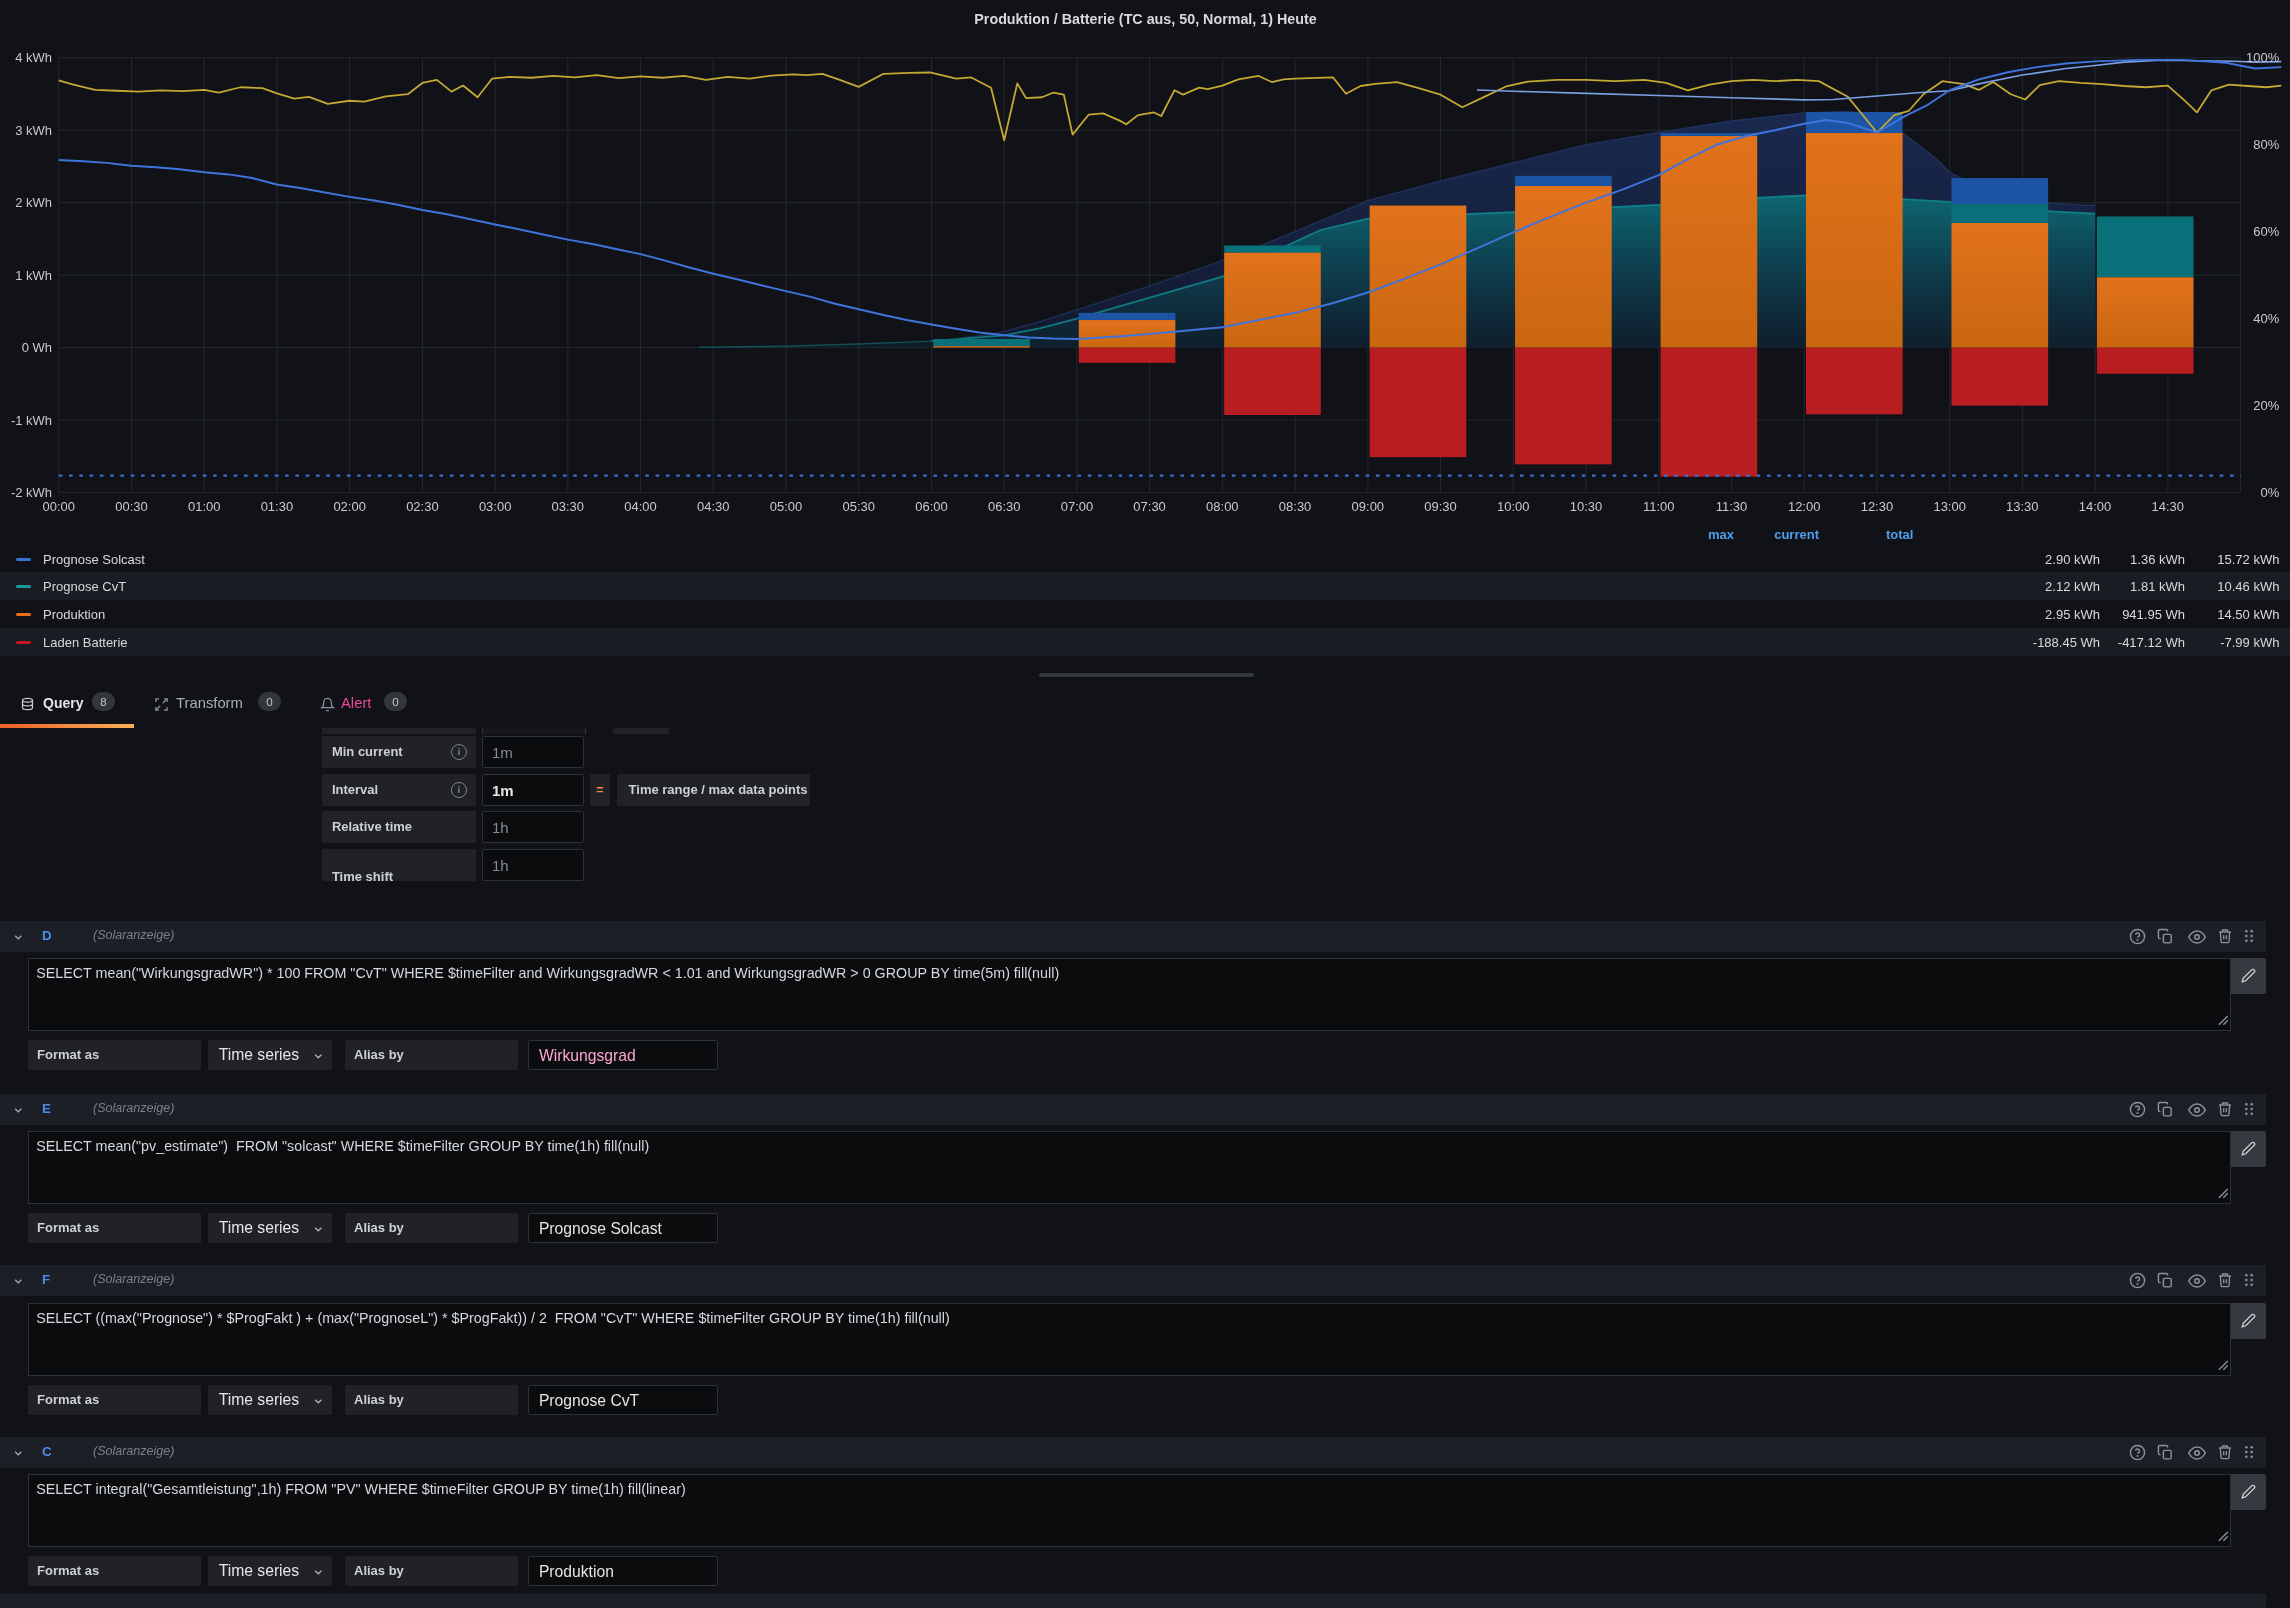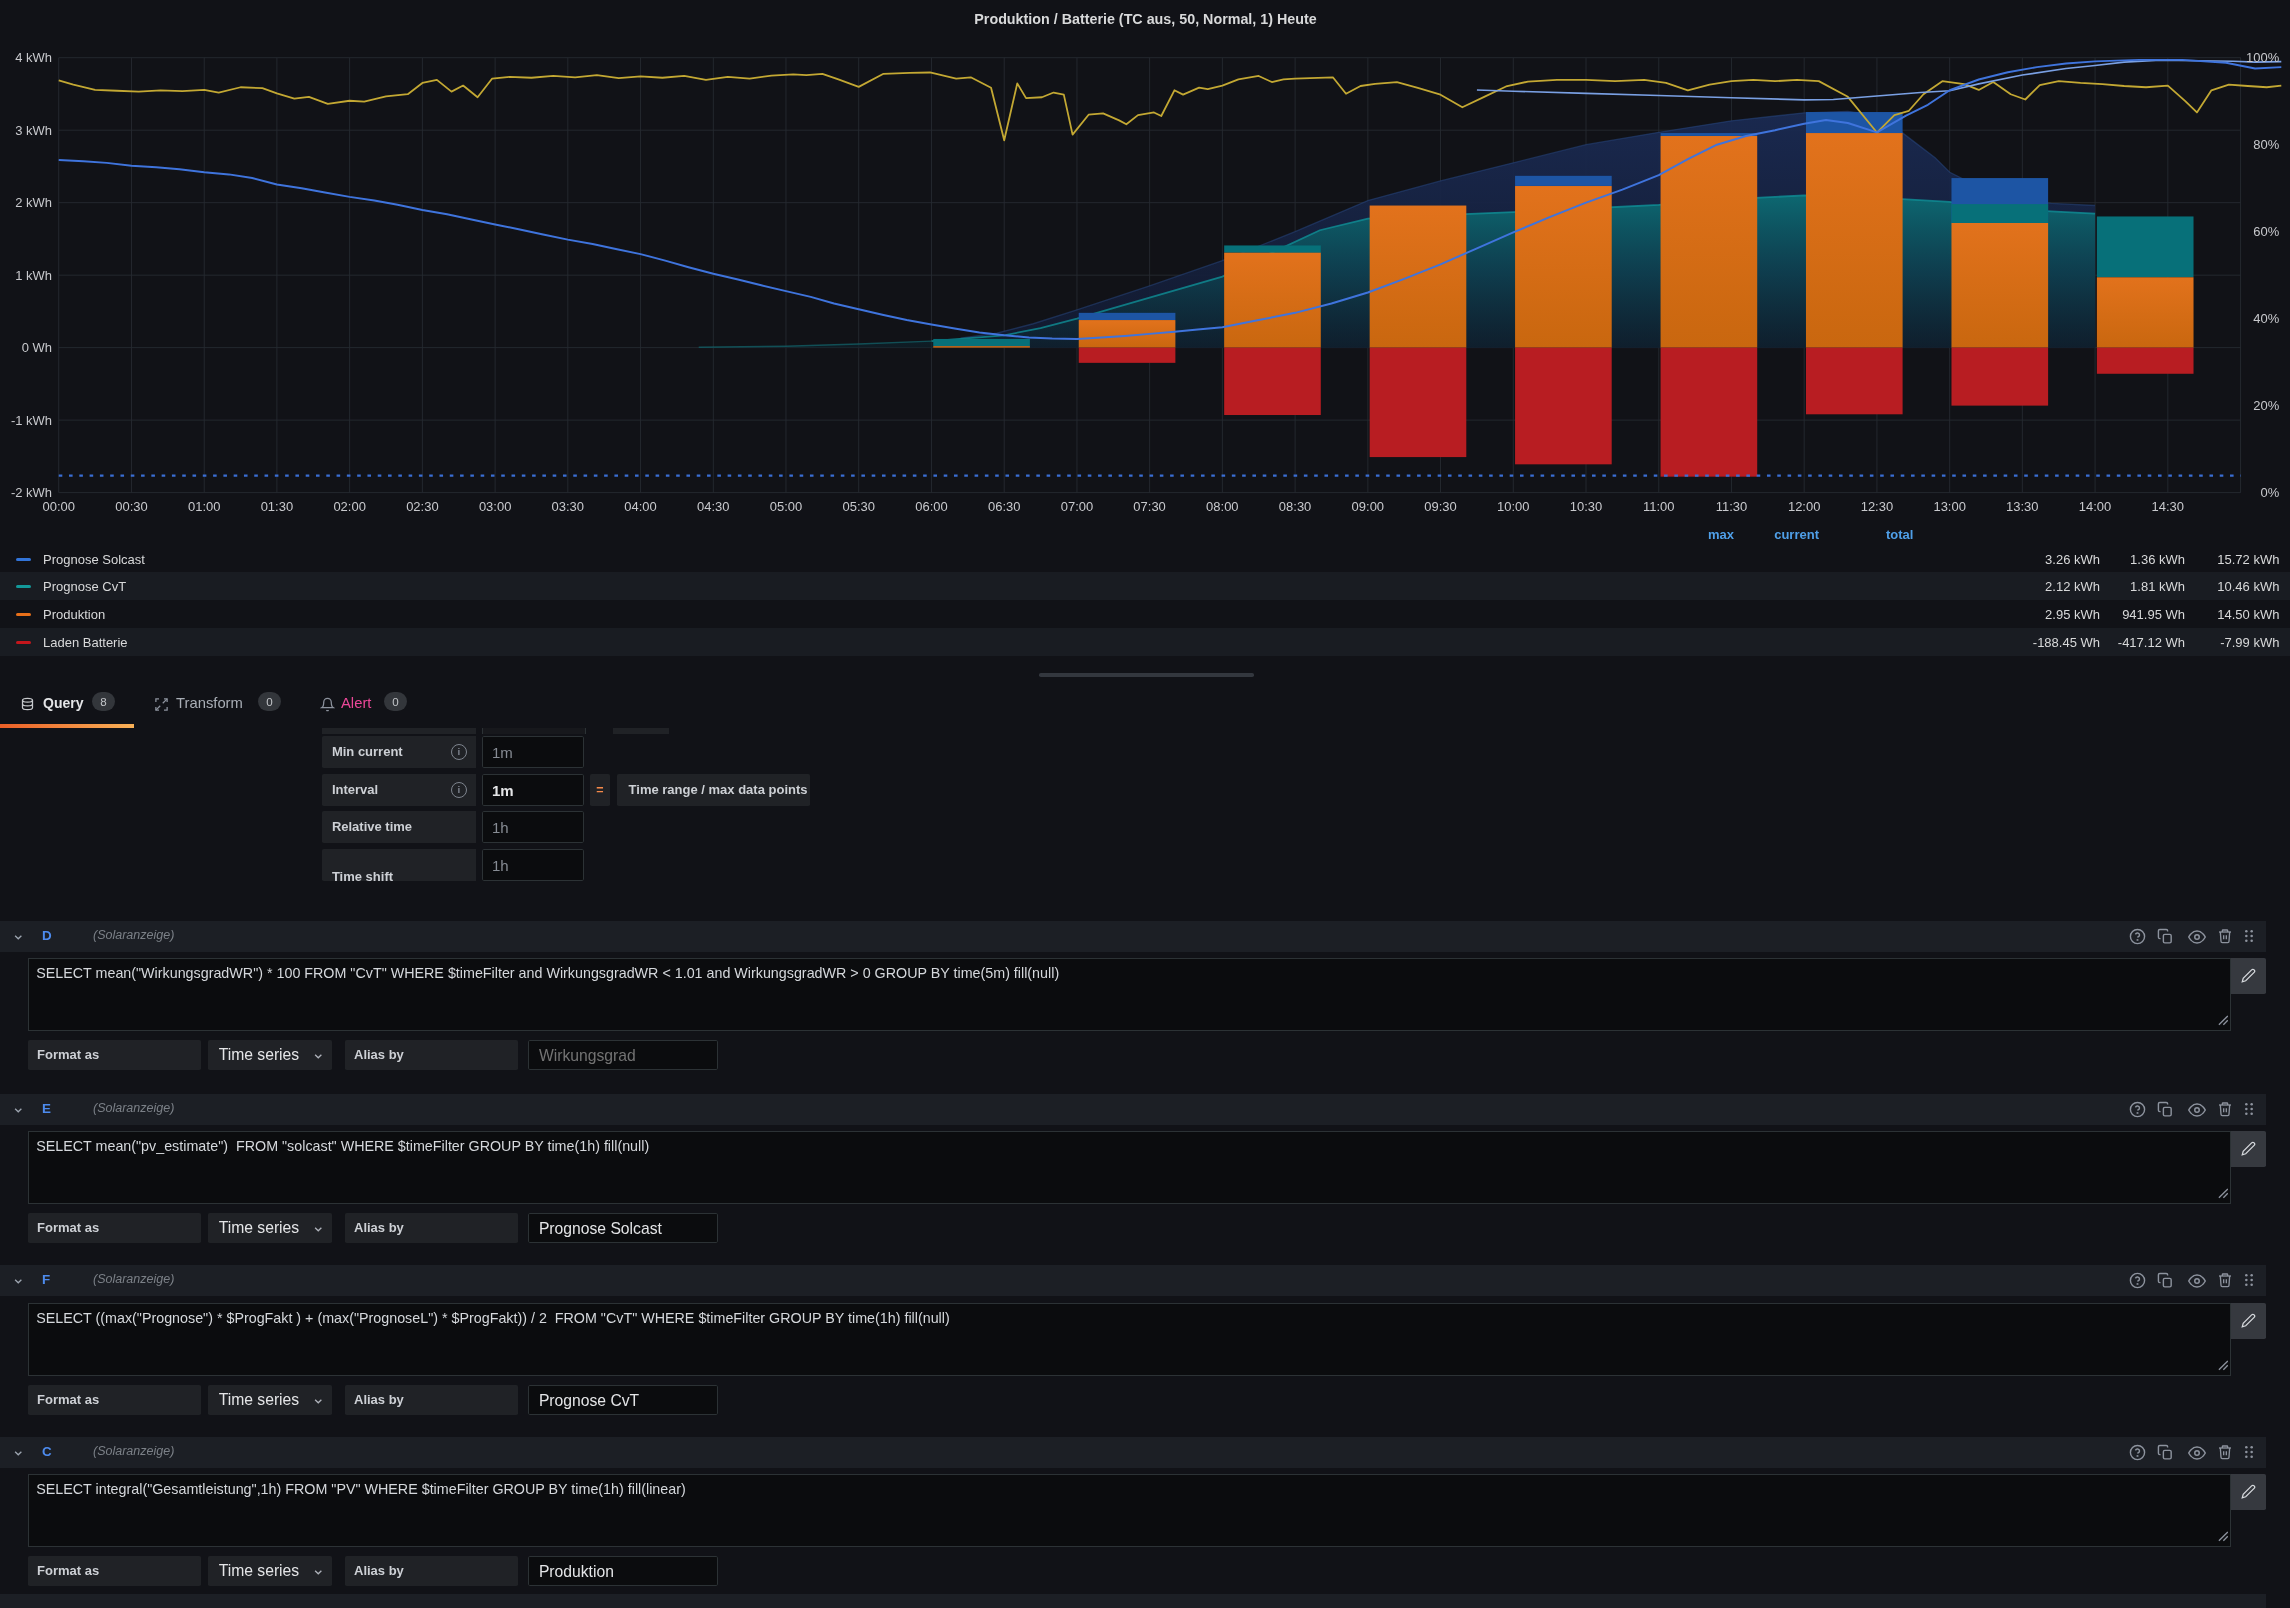--- a/index.html
+++ b/index.html
@@ -106,21 +106,21 @@
 </g>
 </svg>
 <div style="position:absolute;left:0;top:527px;width:1925px;height:18px;font-weight:700;color:#4f9fe8;font-size:13px">
       <span style="position:absolute;right:191px">max</span>
       <span style="position:absolute;right:106px">current</span>
       <span style="position:absolute;right:11.6px">total</span>
     </div>
 <div style="position:absolute;left:0;top:545px;width:2291px;height:28px;">
       <span style="position:absolute;left:16px;top:12.5px;width:15px;height:3.6px;border-radius:1.8px;background:#3274d9"></span>
       <span style="position:absolute;left:43px;top:7.2px;color:#d8d9da;font-size:13px">Prognose Solcast</span>
-      <span style="position:absolute;right:191px;top:7.2px;color:#d8d9da;font-size:13px">3.26 kWh</span>
+      <span style="position:absolute;right:191px;top:7.2px;color:#d8d9da;font-size:13px">2.90 kWh</span>
       <span style="position:absolute;right:106px;top:7.2px;color:#d8d9da;font-size:13px">1.36 kWh</span>
       <span style="position:absolute;right:11.6px;top:7.2px;color:#d8d9da;font-size:13px">15.72 kWh</span>
     </div>
 <div style="position:absolute;left:0;top:572px;width:2291px;height:28px;background:#191c22;">
       <span style="position:absolute;left:16px;top:12.5px;width:15px;height:3.6px;border-radius:1.8px;background:#13999a"></span>
       <span style="position:absolute;left:43px;top:7.2px;color:#d8d9da;font-size:13px">Prognose CvT</span>
       <span style="position:absolute;right:191px;top:7.2px;color:#d8d9da;font-size:13px">2.12 kWh</span>
       <span style="position:absolute;right:106px;top:7.2px;color:#d8d9da;font-size:13px">1.81 kWh</span>
       <span style="position:absolute;right:11.6px;top:7.2px;color:#d8d9da;font-size:13px">10.46 kWh</span>
     </div>
@@ -251,21 +251,21 @@
 <div style="position:absolute;left:208px;top:1040px;width:124px;height:30px;background:#202226;border-radius:1.8px">
       <span style="position:absolute;left:10.7px;top:6.3px;color:#e4e5e7;font-size:15.7px">Time series</span>
       <span style="position:absolute;right:7.2px;top:9px"><svg width="12.5" height="12.5" viewBox="0 0 24 24" fill="none" stroke="#aeb2ba" stroke-width="2.5">
           <path d="M6 9l6 6 6-6"></path>
         </svg></span>
     </div>
 <div style="position:absolute;left:345px;top:1040px;width:173px;height:30px;background:#202226;border-radius:1.8px">
       <span style="position:absolute;left:9px;top:7.2px;color:#cdd0d5;font-weight:700;font-size:13px">Alias by</span>
     </div>
 <div style="position:absolute;left:528px;top:1040px;width:190px;height:30px;background:#0b0c0e;border:0.9px solid #2c3235;box-sizing:border-box;border-radius:1.8px">
-      <span style="position:absolute;left:9.9px;top:6.3px;color:#737373;font-size:15.7px">Wirkungsgrad</span>
+      <span style="position:absolute;left:9.9px;top:6.3px;color:#f9a8d4;font-size:15.7px">Wirkungsgrad</span>
     </div>
 <div style="position:absolute;left:0;top:1094px;width:2266px;height:31px;background:#1c1f25">
 <span style="position:absolute;left:11.6px;top:9px"><svg width="12.5" height="12.5" viewBox="0 0 24 24" fill="none" stroke="#9da5b0" stroke-width="2.5">
           <path d="M6 9l6 6 6-6"></path>
         </svg></span>
 <span style="position:absolute;left:42px;top:7.2px;color:#4d8bee;font-weight:700;font-size:13.4px">E</span>
 <span style="position:absolute;left:93px;top:7.2px;color:#7b8087;font-style:italic;font-size:12.5px">(Solaranzeige)</span>
 <span style="position:absolute;left:2129px;top:7.2px"><svg width="17" height="17" viewBox="0 0 24 24" fill="none" stroke="#8d939e" stroke-width="2">
           <circle cx="12" cy="12" r="10"></circle>
           <path d="M9.1 9a3 3 0 0 1 5.8 1c0 2-3 3-3 3"></path>

